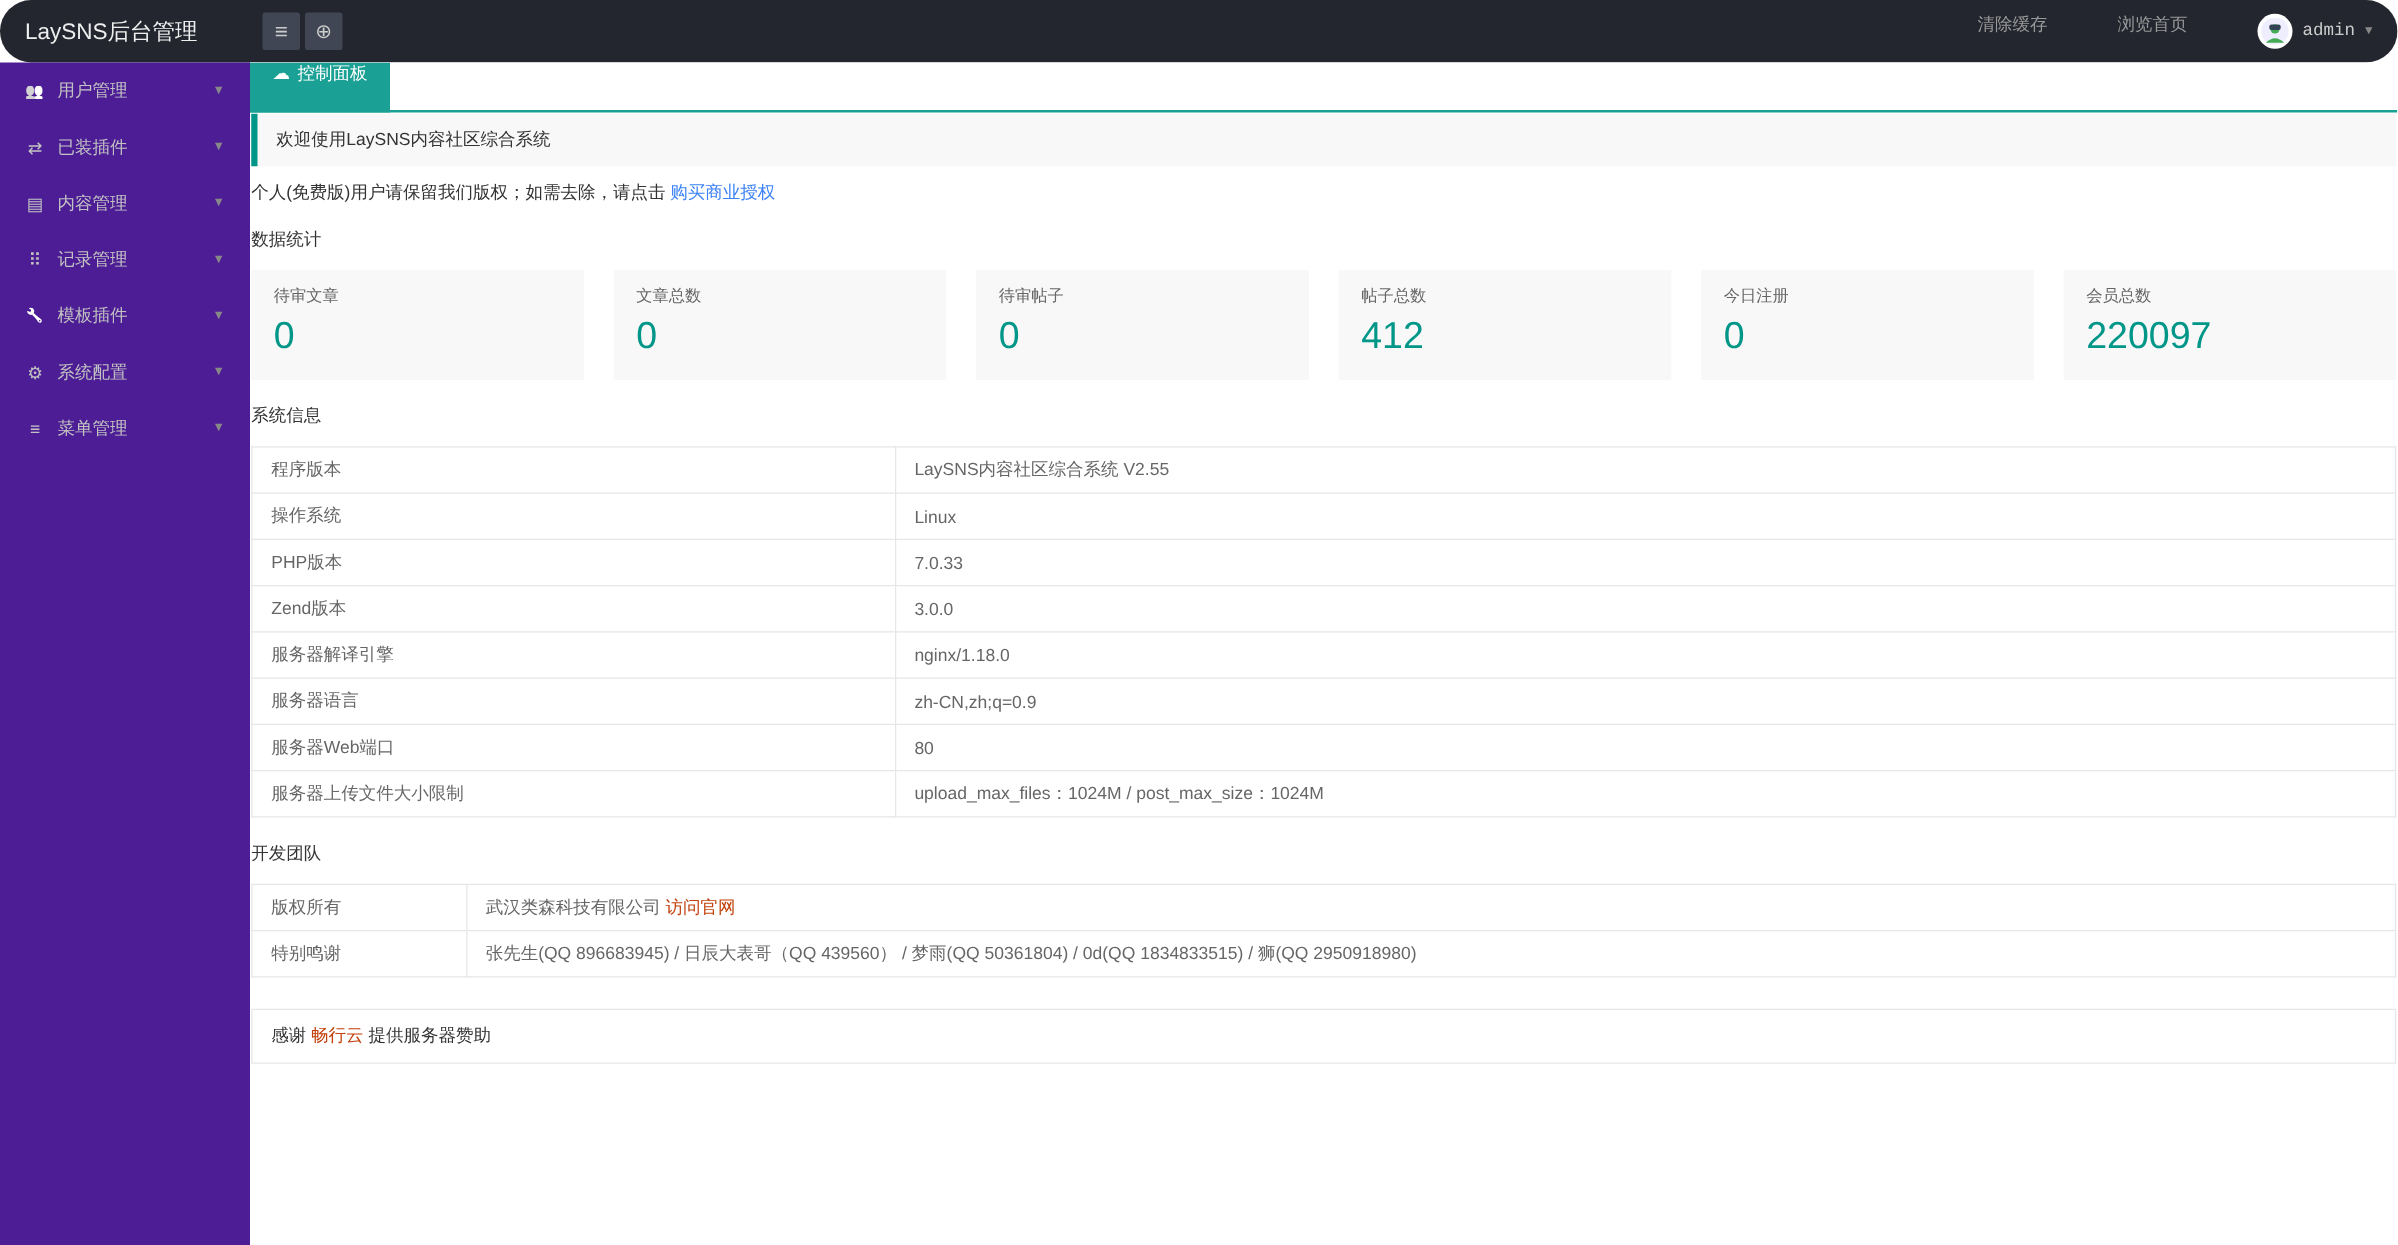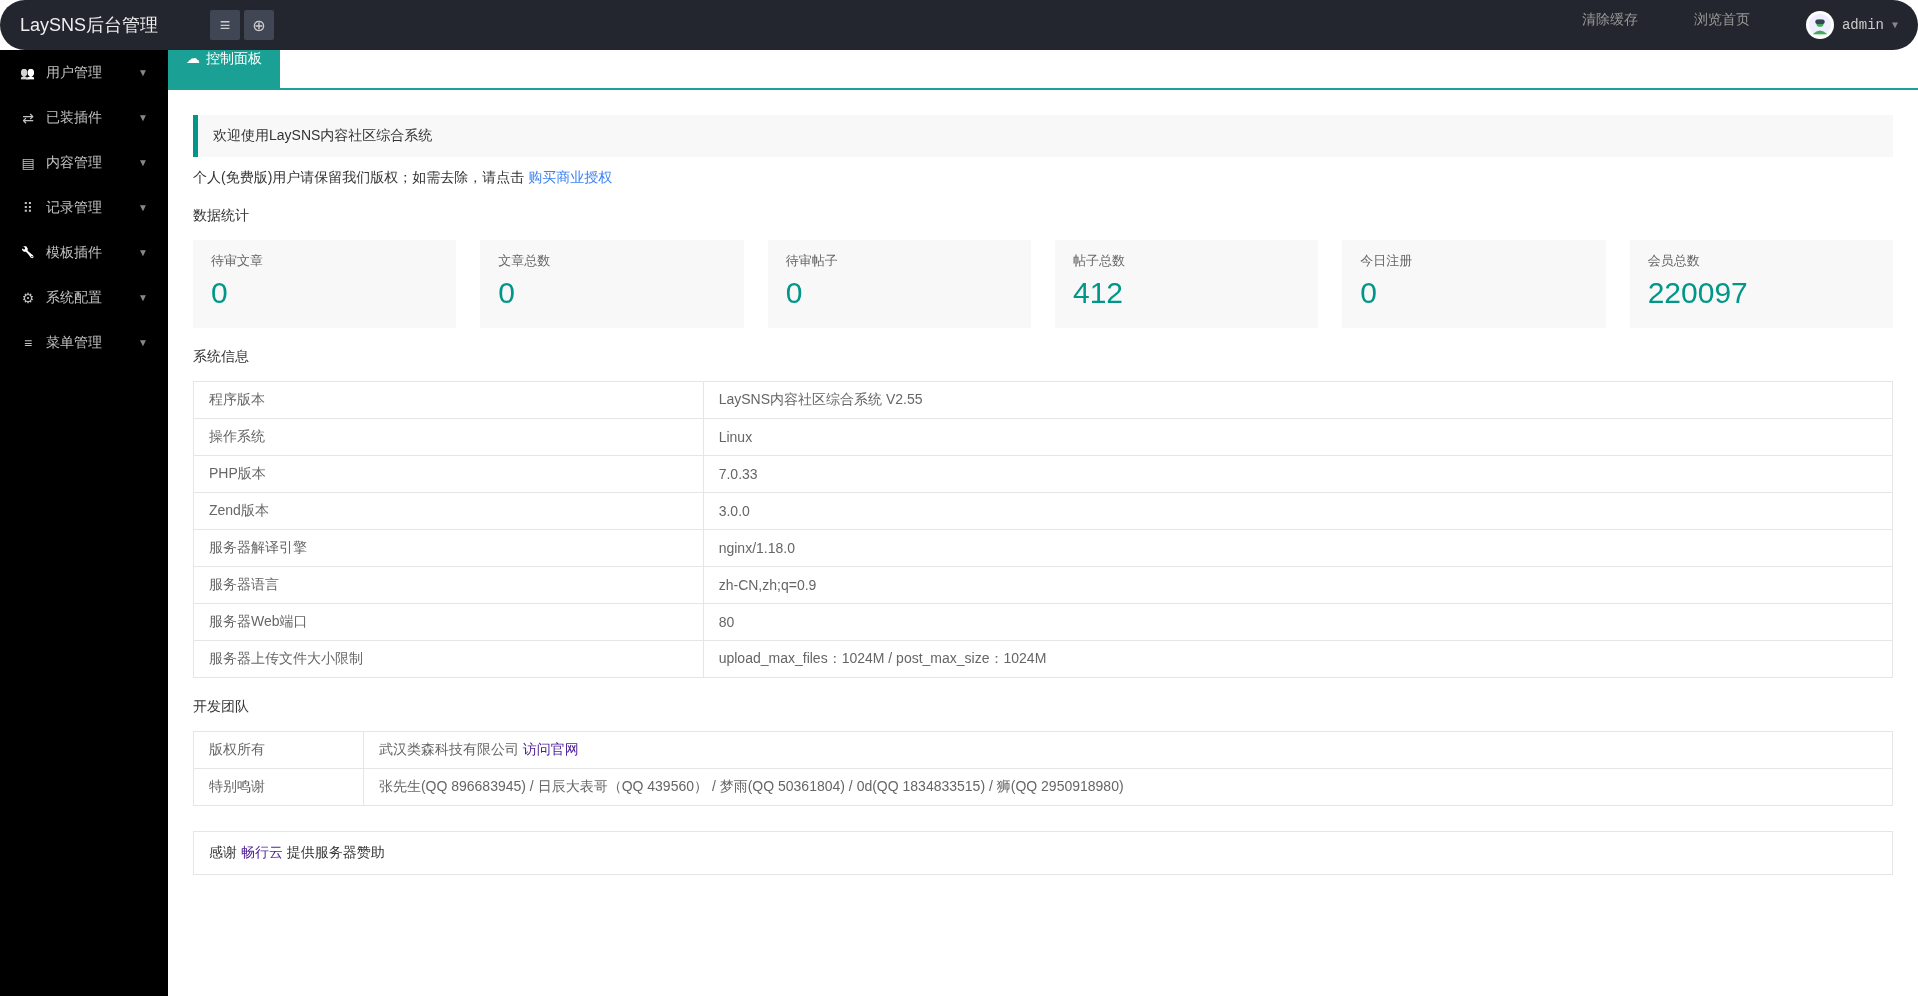--- a/index.html
+++ b/index.html
@@ -14,48 +14,48 @@
 .header-link { color: #999; font-size: 14px; cursor: pointer; }
 .user-box { display: flex; align-items: center; gap: 8px; cursor: pointer; color: #ccc; }
 .avatar { width: 28px; height: 28px; border-radius: 50%; background: #fff; display: flex; align-items: center; justify-content: center; overflow: hidden; }
 .avatar svg { width: 22px; height: 22px; }
 .caret { font-size: 10px; color: #888; }
 
 
 .layout { display: flex; height: calc(100vh - 50px); }
 
 
-.sidebar { width: 168px; background: #000000; overflow-y: auto; flex-shrink: 0; }
+.sidebar { width: 200px; background: #4c1d95; overflow-y: auto; flex-shrink: 0; }
 .nav-item { height: 45px; padding: 0 20px; display: flex; align-items: center; color: #c2c2c2; cursor: pointer; font-size: 14px; position: relative; }
 .nav-icon { width: 16px; margin-right: 10px; display: inline-flex; align-items: center; justify-content: center; }
 .nav-arrow { margin-left: auto; font-size: 10px; color: #888; }
 
 
 .main { flex: 1; background: #fff; overflow-y: auto; display: flex; flex-direction: column; }
 .tabs { height: 40px; background: #fff; border-bottom: 2px solid #1aa094; display: flex; }
 .tab { height: 40px; padding: 0 18px; display: flex; align-items: flex-start; gap: 6px; background: #1aa094; color: #fff; font-size: 14px; cursor: pointer; }
 .tab-icon { font-size: 14px; }
 
-.content { padding: 25px; flex: 1; }
+.content { padding: 1px; flex: 1; }
 
 .welcome-block { border-left: 5px solid #009688; background: #f8f8f8; padding: 12px 15px; font-size: 14px; color: #333; margin-bottom: 12px; }
 .sub-text { font-size: 14px; color: #333; margin-bottom: 20px; }
 .sub-text a { color: #3b82f6; cursor: pointer; text-decoration: none; }
 
 .section-title { font-size: 14px; color: #333; margin: 20px 0 15px; }
 
 .stats { display: flex; gap: 24px; }
 .stat-card { flex: 1; background: #f8f8f8; padding: 12px 18px 18px; }
 .stat-label { font-size: 13px; color: #666; margin-bottom: 6px; }
 .stat-value { font-size: 30px; color: #009688; font-weight: 300; }
 
 table { width: 100%; border-collapse: collapse; }
 table td { border: 1px solid #e6e6e6; padding: 9px 15px; font-size: 14px; color: #666; }
 table td:first-child { width: 30%; background: #fff; }
-.link { color: #4c1d95; cursor: pointer; margin-top: 12px; }
+.link { color: #c2410c; cursor: pointer; margin-top: 12px; }
 
 .thanks-block { border: 1px solid #e6e6e6; padding: 12px 15px; font-size: 14px; color: #333; margin-top: 25px; }
 
 
 .i-menu::before { content: "≡"; font-size: 18px; }
 .i-globe::before { content: "⊕"; font-size: 16px; }
 .i-users::before { content: "👥"; font-size: 12px; filter: grayscale(1) brightness(2); }
 .i-plugin::before { content: "⇄"; }
 .i-doc::before { content: "▤"; }
 .i-record::before { content: "⠿"; }

